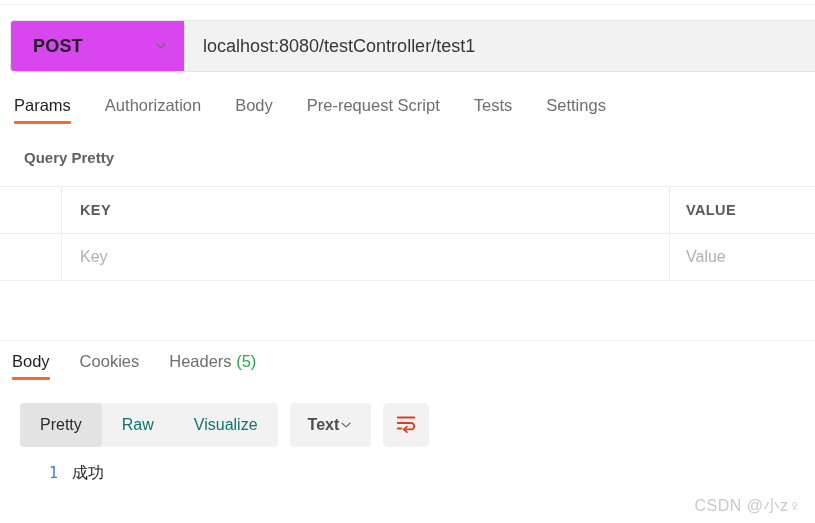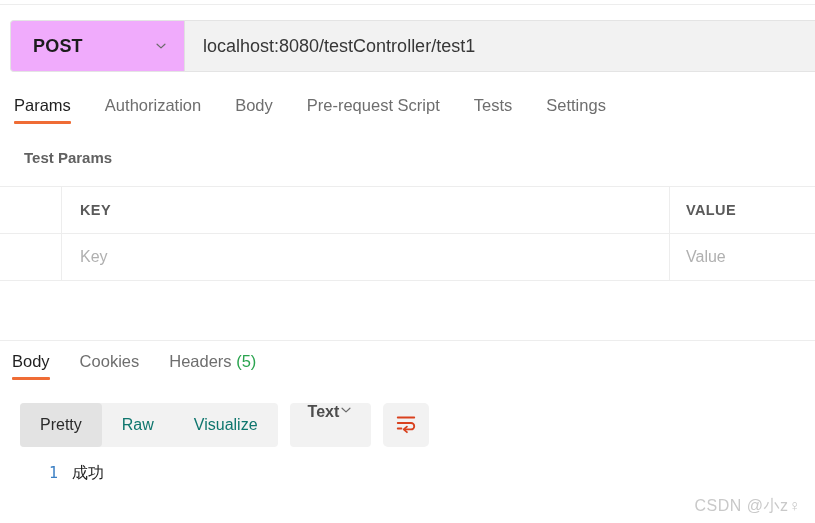--- a/index.html
+++ b/index.html
@@ -38,21 +38,21 @@
     position: absolute;
     left: 10px;
     top: 20px;
     width: 815px;
     height: 52px;
     display: flex;
     align-items: stretch;
   }
   .method-box {
     width: 175px;
-    background: #f0abfc;
+    background: #d946ef;
     border: 1px solid #e4e4e4;
     border-right: 1px solid #e0e0e0;
     border-radius: 4px 0 0 4px;
     display: flex;
     align-items: center;
     justify-content: space-between;
     padding: 0 16px 0 22px;
     box-sizing: border-box;
   }
   .method-label {
@@ -223,21 +223,21 @@
   .seg-item.active {
     background: #e3e3e3;
     color: #2b2b2b;
   }
 
   .type-sel {
     background: #f2f2f2;
     border-radius: 4px;
     height: 44px;
     display: flex;
-    align-items: flex-start;
+    align-items: center;
     gap: 0;
     padding: 0 18px;
     box-sizing: border-box;
     cursor: pointer;
   }
   .type-sel .lbl {
     font-size: 16px;
     color: #4d4d4d;
     font-weight: 600;
   }
@@ -327,21 +327,21 @@
       <span>Pre-request Script</span>
     </div>
     <div class="tab">
       <span>Tests</span>
     </div>
     <div class="tab">
       <span>Settings</span>
     </div>
   </div>
 
-  <div class="qp-title">Test Params</div>
+  <div class="qp-title">Query Pretty</div>
 
   <div class="param-table">
     <div class="ptr">
       <div class="pcell c-check"></div>
       <div class="pcell c-key">
         <span class="th">KEY</span>
       </div>
       <div class="pcell c-val">
         <span class="th">VALUE</span>
       </div>

